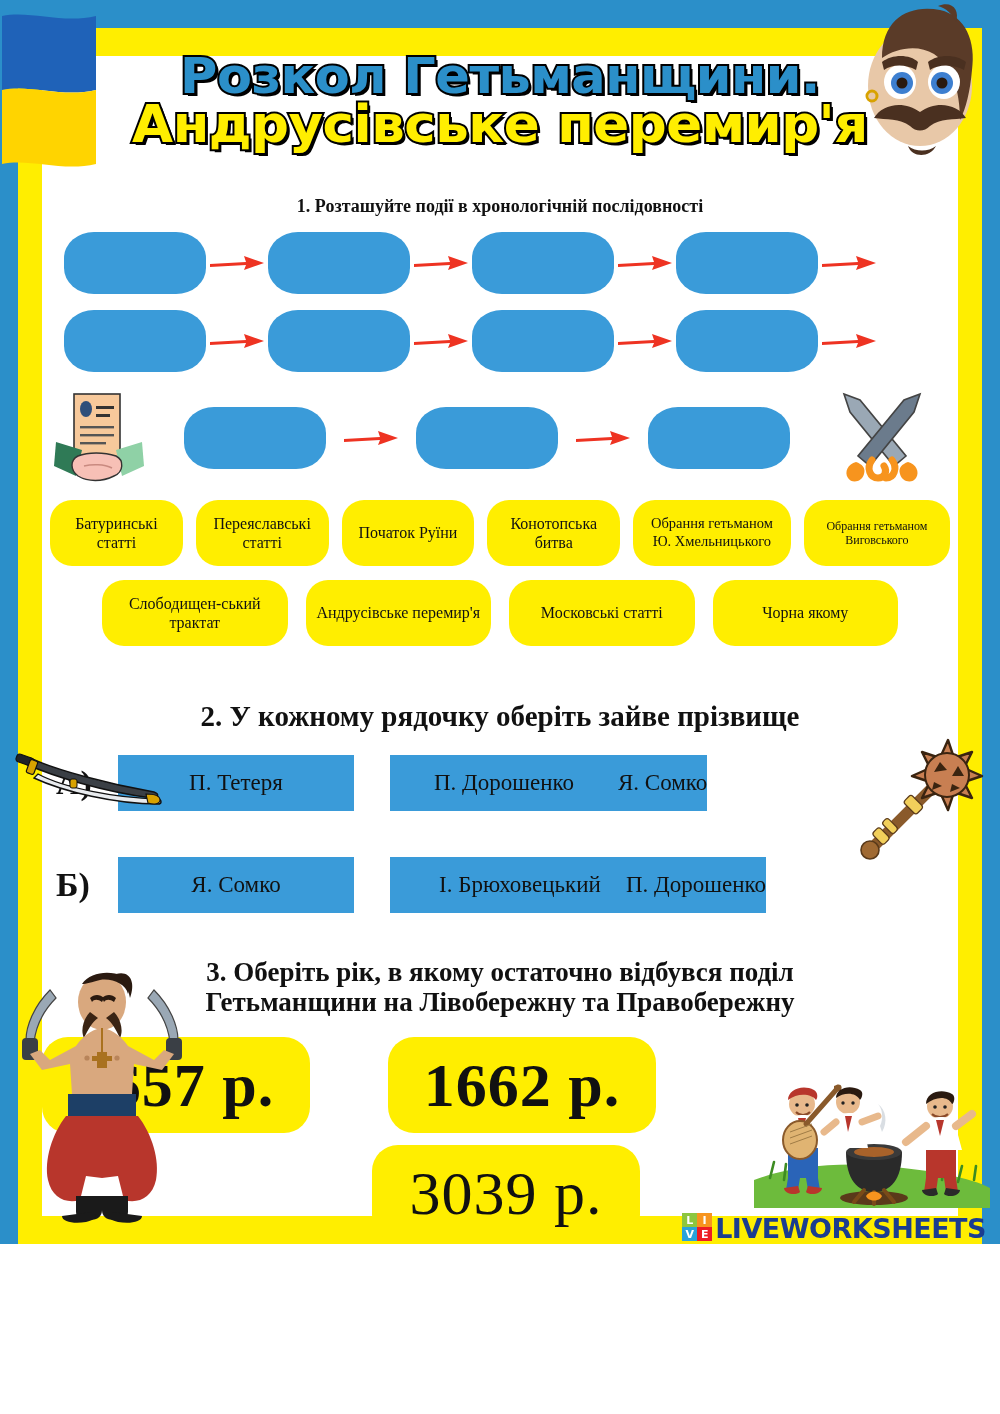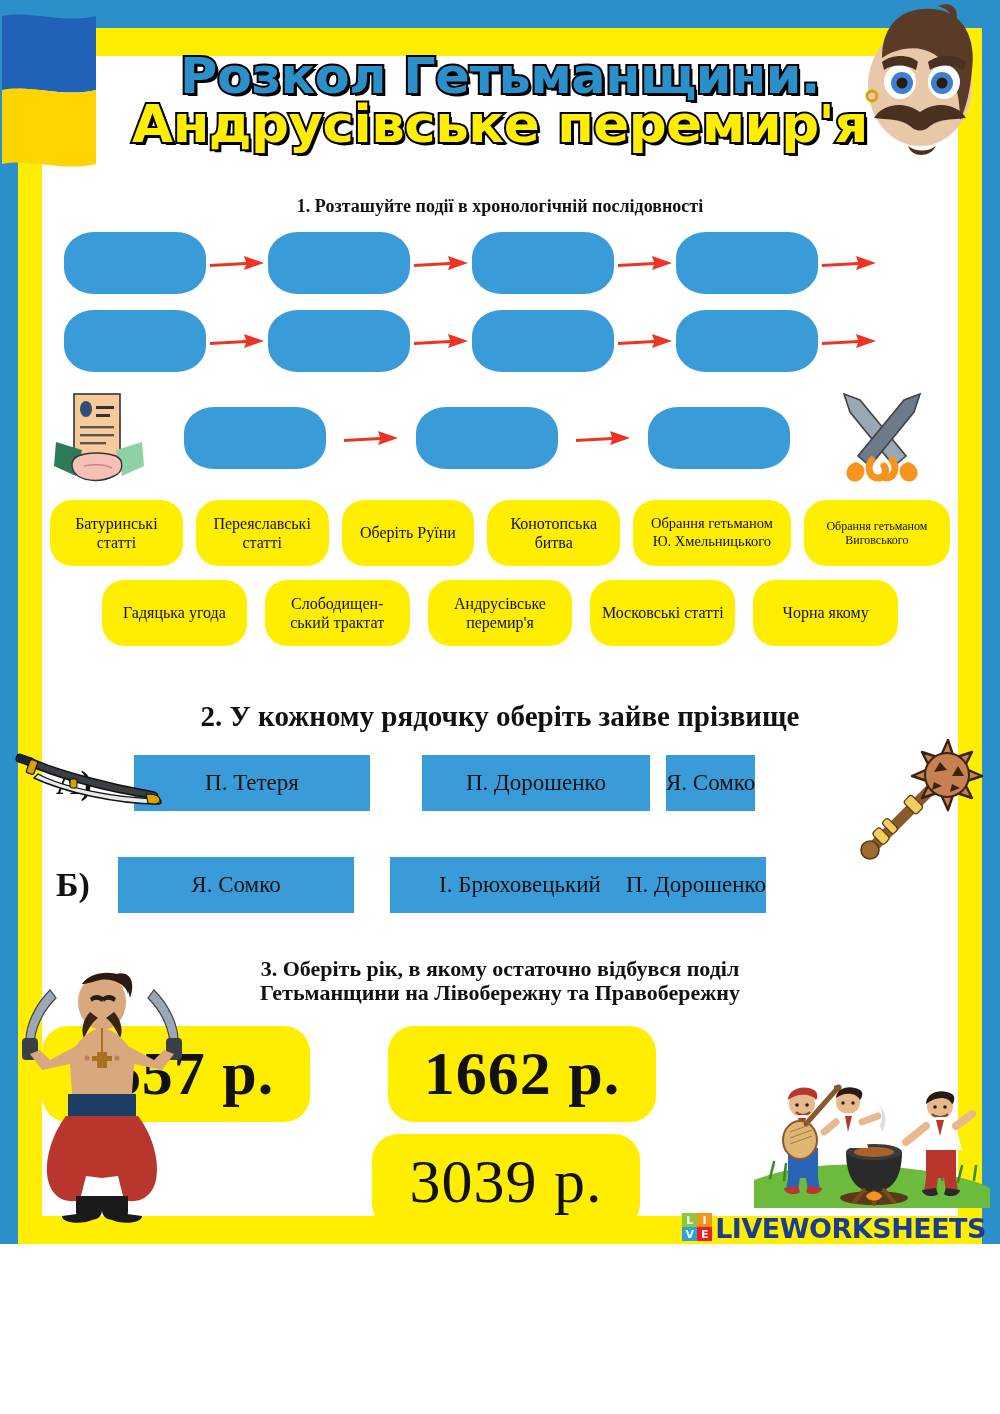--- a/index.html
+++ b/index.html
@@ -96,21 +96,21 @@
 
   .q-heading {
     font-family: "Liberation Serif", serif;
     font-weight: bold;
     color: #111;
     text-align: center;
     line-height: 1.12;
   }
   .q1-heading { font-size: 18px; margin-top: 18px; }
   .q2-heading { font-size: 29px; }
-  .q3-heading { font-size: 22px; }
+  .q3-heading { font-size: 27px; }
 
   
   .dz-row {
     display: flex;
     align-items: center;
     justify-content: flex-start;
     margin-top: 16px;
     padding-left: 22px;
   }
   .dropzone {
@@ -397,28 +397,27 @@
         <path d="M26 72 C18 74 14 82 18 88 C22 94 32 92 34 84 C36 78 32 74 26 72 Z" fill="#f7941e"></path>
         <path d="M78 72 C86 74 90 82 86 88 C82 94 72 92 70 84 C68 78 72 74 78 72 Z" fill="#f7941e"></path>
         <path d="M42 70 C36 78 40 88 48 88 C54 88 58 82 54 76" fill="none" stroke="#f7941e" stroke-width="7" stroke-linecap="round"></path>
         <path d="M62 70 C68 78 64 88 56 88" fill="none" stroke="#f7941e" stroke-width="7" stroke-linecap="round"></path>
       </svg>
     </div>
 
     <div class="tiles-row tiles-row-1">
       <div class="tile">Батуринські статті</div>
       <div class="tile">Переяславські статті</div>
-      <div class="tile">Оберіть Руїни</div>
+      <div class="tile">Початок Руїни</div>
       <div class="tile">Конотопська битва</div>
       <div class="tile">Обрання гетьманом Ю. Хмельницького</div>
       <div class="tile">Обрання гетьманом Виговського</div>
     </div>
 
     <div class="tiles-row tiles-row-2">
-      <div class="tile">Гадяцька угода</div>
       <div class="tile">Слободищен-ський трактат</div>
       <div class="tile">Андрусівське перемир'я</div>
       <div class="tile">Московські статті</div>
       <div class="tile">Чорна якому</div>
     </div>
 
     <svg class="saber-left" viewBox="0 0 160 60">
       <path d="M18 16 C44 28 96 44 144 50 C150 50 152 46 146 44 C100 36 48 22 22 10 Z" fill="#3a3f45" stroke="#111" stroke-width="1.4"></path>
       <path d="M26 30 C56 44 108 56 150 56 C154 56 154 52 150 51 C108 50 56 40 30 26 Z" fill="#e8ebee" stroke="#111" stroke-width="1.4"></path>
       <rect x="8" y="8" width="18" height="8" rx="3" transform="rotate(20 17 12)" fill="#1f2328" stroke="#111" stroke-width="1.2"></rect>
@@ -436,21 +435,21 @@
       <path d="M94 16 L100 34 L118 28 L110 44 L128 52 L110 58 L118 74 L100 68 L94 86 L86 68 L68 74 L76 58 L58 52 L76 44 L68 28 L86 34 Z" fill="#c87f52" stroke="#3a2410" stroke-width="2.4" stroke-linejoin="round"></path>
       <circle cx="93" cy="51" r="22" fill="#c87f52" stroke="#3a2410" stroke-width="2"></circle>
       <path d="M86 38 L93 46 L80 48 Z" fill="#3a2410"></path>
       <path d="M104 42 L110 52 L98 52 Z" fill="#3a2410"></path>
       <path d="M80 58 L88 62 L78 66 Z" fill="#3a2410"></path>
       <path d="M98 60 L106 64 L96 68 Z" fill="#3a2410"></path>
     </svg>
 
     <div class="q-heading q2-heading" style="margin-top:54px;">2. У кожному рядочку оберіть зайве прізвище</div>
 
-    <div class="opt-row rowA" style="margin-top:22px;gap:16px;">
+    <div class="opt-row rowA" style="margin-top:22px;">
       <div class="opt-letter">А)</div>
       <div class="opt-box">П. Тетеря</div>
       <div class="opt-box">П. Дорошенко</div>
       <div class="opt-box">Я. Сомко</div>
     </div>
 
     <div class="opt-row rowB" style="margin-top:46px;">
       <div class="opt-letter">Б)</div>
       <div class="opt-box">Я. Сомко</div>
       <div class="opt-box">І. Брюховецький</div>

